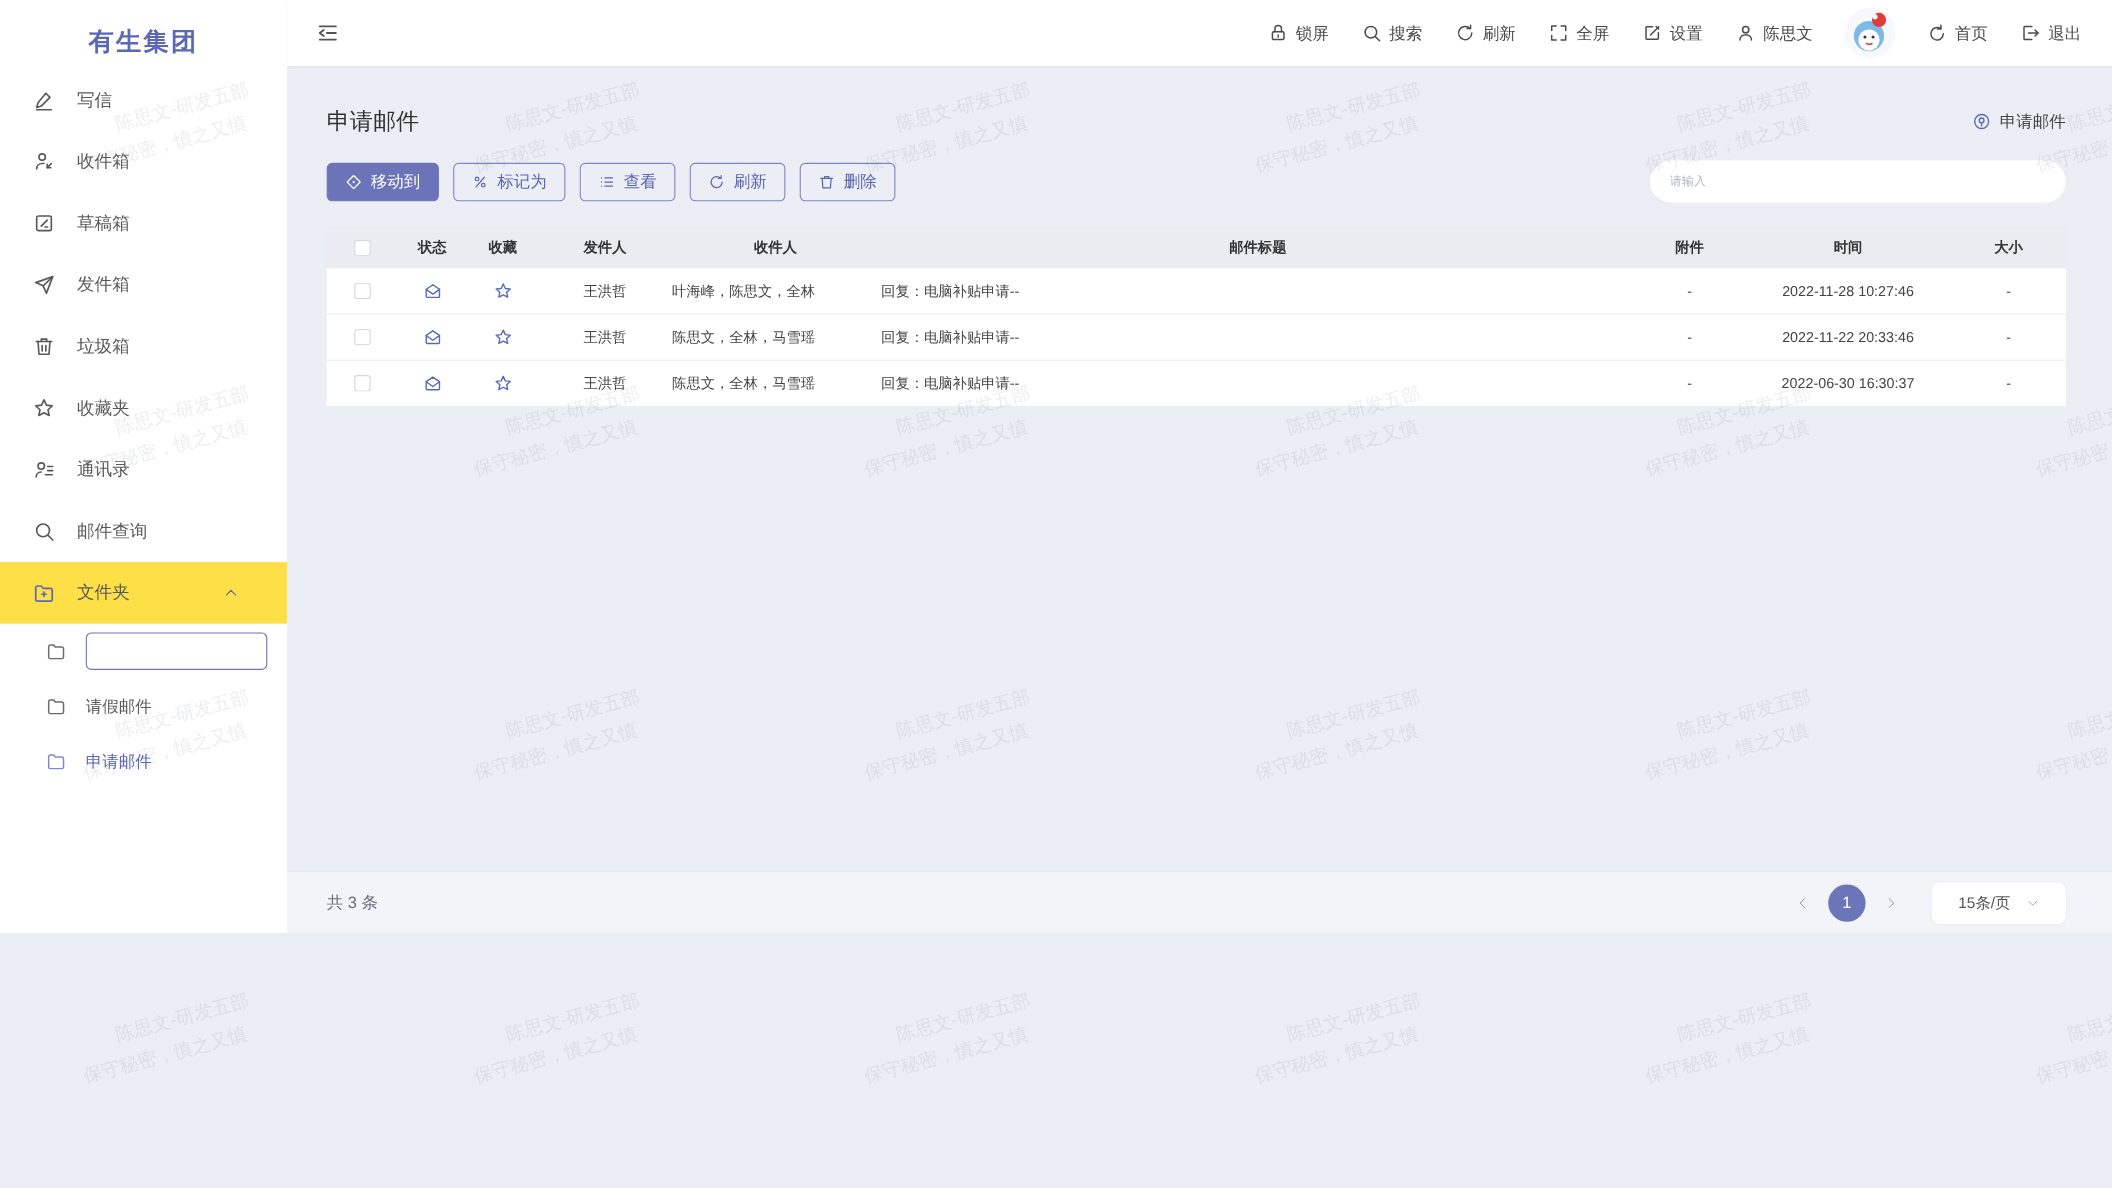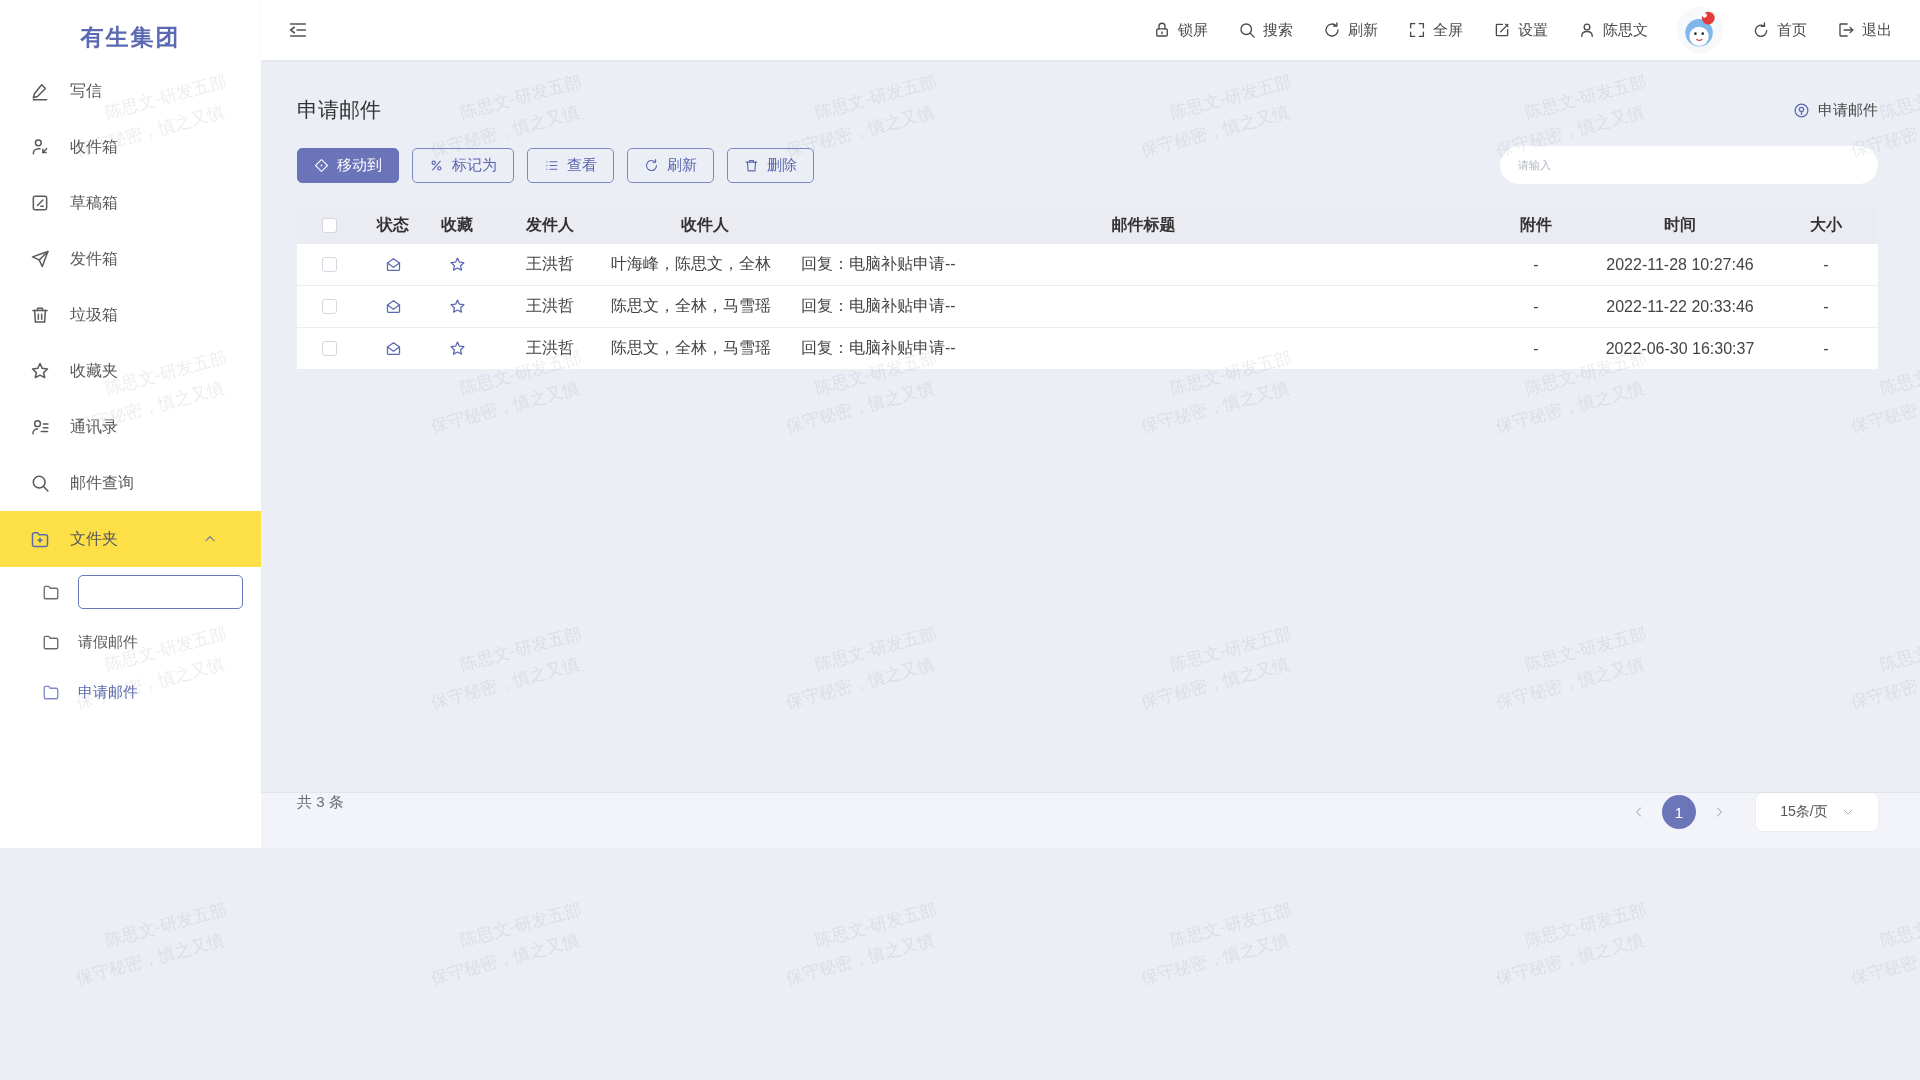--- a/index.html
+++ b/index.html
@@ -49,35 +49,35 @@
   .tbtn { display:inline-flex; align-items:center; gap:8px; height:35px; padding:0 16px; margin-right:13px;
           border-radius:5px; font-size:15px; cursor:pointer; background:transparent;
           border:1px solid #7d87c4; color:#5a66ad; }
   .tbtn .ic { width:15px; height:15px; }
   .tbtn.primary { background:#6b74b8; border-color:#6b74b8; color:#fff; }
   #search-input { margin-left:auto; width:378px; height:38px; border:none; border-radius:19px; background:#fff;
           padding:0 18px; font-size:11px; color:#444; outline:none; }
   #search-input::placeholder { color:#b4b7c3; }
 
   
-  #mail-table { margin-top:22px; width:100%; font-size:16px; }
+  #mail-table { margin-top:22px; width:100%; font-size:13px; }
   .trow { display:flex; align-items:center; height:42px; background:#fff; border-bottom:1px solid #ededf3; cursor:pointer; }
   .trow.thead { height:38px; background:#ebecf2; border-bottom:none; color:#333; font-weight:bold; cursor:default; }
   .cell { display:flex; align-items:center; justify-content:center; overflow:hidden; white-space:nowrap; }
   .c-check { width:64px; } .c-status { width:64px; } .c-fav { width:64px; }
   .c-sender { width:122px; } .c-recip { width:188px; justify-content:flex-start; }
   .c-subject { flex:1; justify-content:flex-start; padding-left:2px; }
   .thead .c-subject, .thead .c-recip { justify-content:center; }
   .c-attach { width:100px; } .c-time { width:188px; } .c-size { width:104px; }
   .checkbox { width:15px; height:15px; border:1px solid #d4d6e0; border-radius:3px; background:#fff; cursor:pointer; }
   .mail-ic { width:17px; height:17px; color:#5b69b3; }
   .star-ic { width:17px; height:17px; color:#5b69b3; cursor:pointer; }
 
   
-  #footer { margin:auto -42px 0 -36px; height:56px; display:flex; align-items:flex-start;
+  #footer { margin:auto -42px 0 -36px; height:56px; display:flex; align-items:center;
             padding:0 42px 0 36px; background:rgba(255,255,255,0.35); border-top:1px solid rgba(120,125,150,0.12); }
   #total { font-size:15px; color:#6c6f7a; }
   #pager { margin-left:auto; display:flex; align-items:center; gap:10px; }
   .page-arrow { width:26px; height:26px; display:flex; align-items:center; justify-content:center; color:#8a8f99; cursor:pointer; }
   .page-arrow svg{ width:12px; height:12px; }
   #page-num { width:34px; height:34px; border-radius:50%; background:#6b76b8; color:#fff; font-size:15px;
               display:flex; align-items:center; justify-content:center; cursor:pointer; }
   #page-size { margin-left:14px; width:122px; height:38px; background:#fff; border-radius:7px;
                display:flex; align-items:center; justify-content:center; gap:14px; font-size:14px; color:#555;
                cursor:pointer; box-shadow:0 0 0 1px rgba(0,0,0,0.03); }

